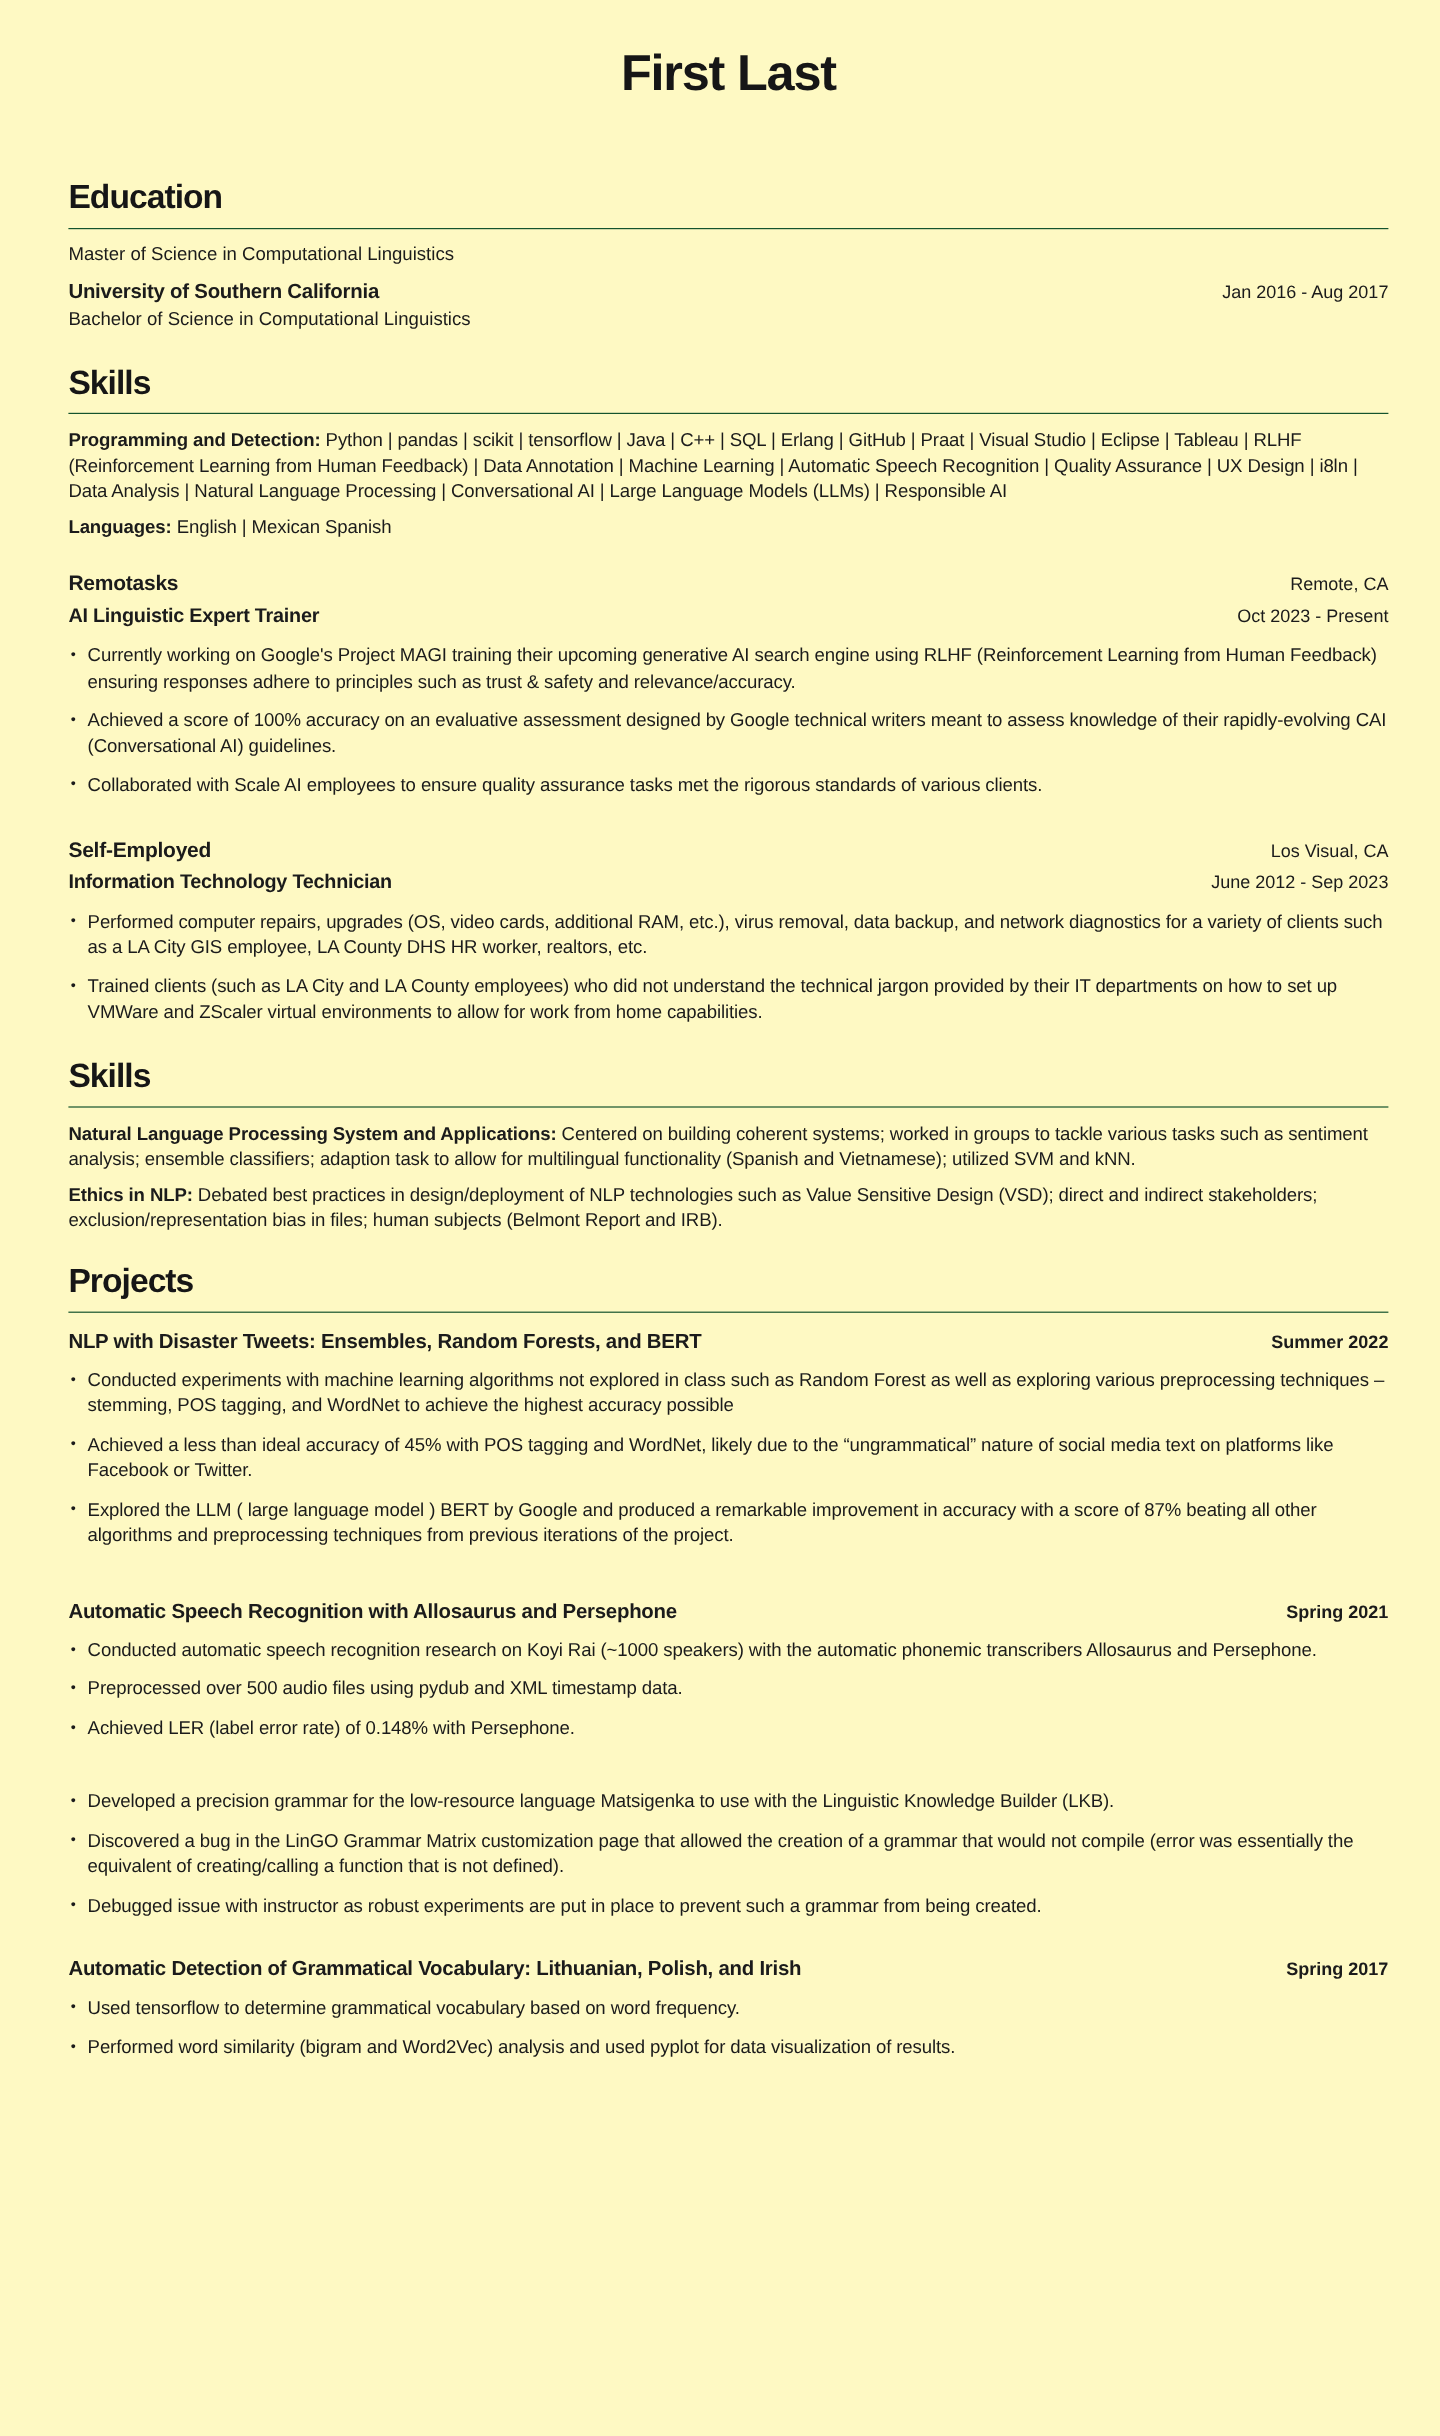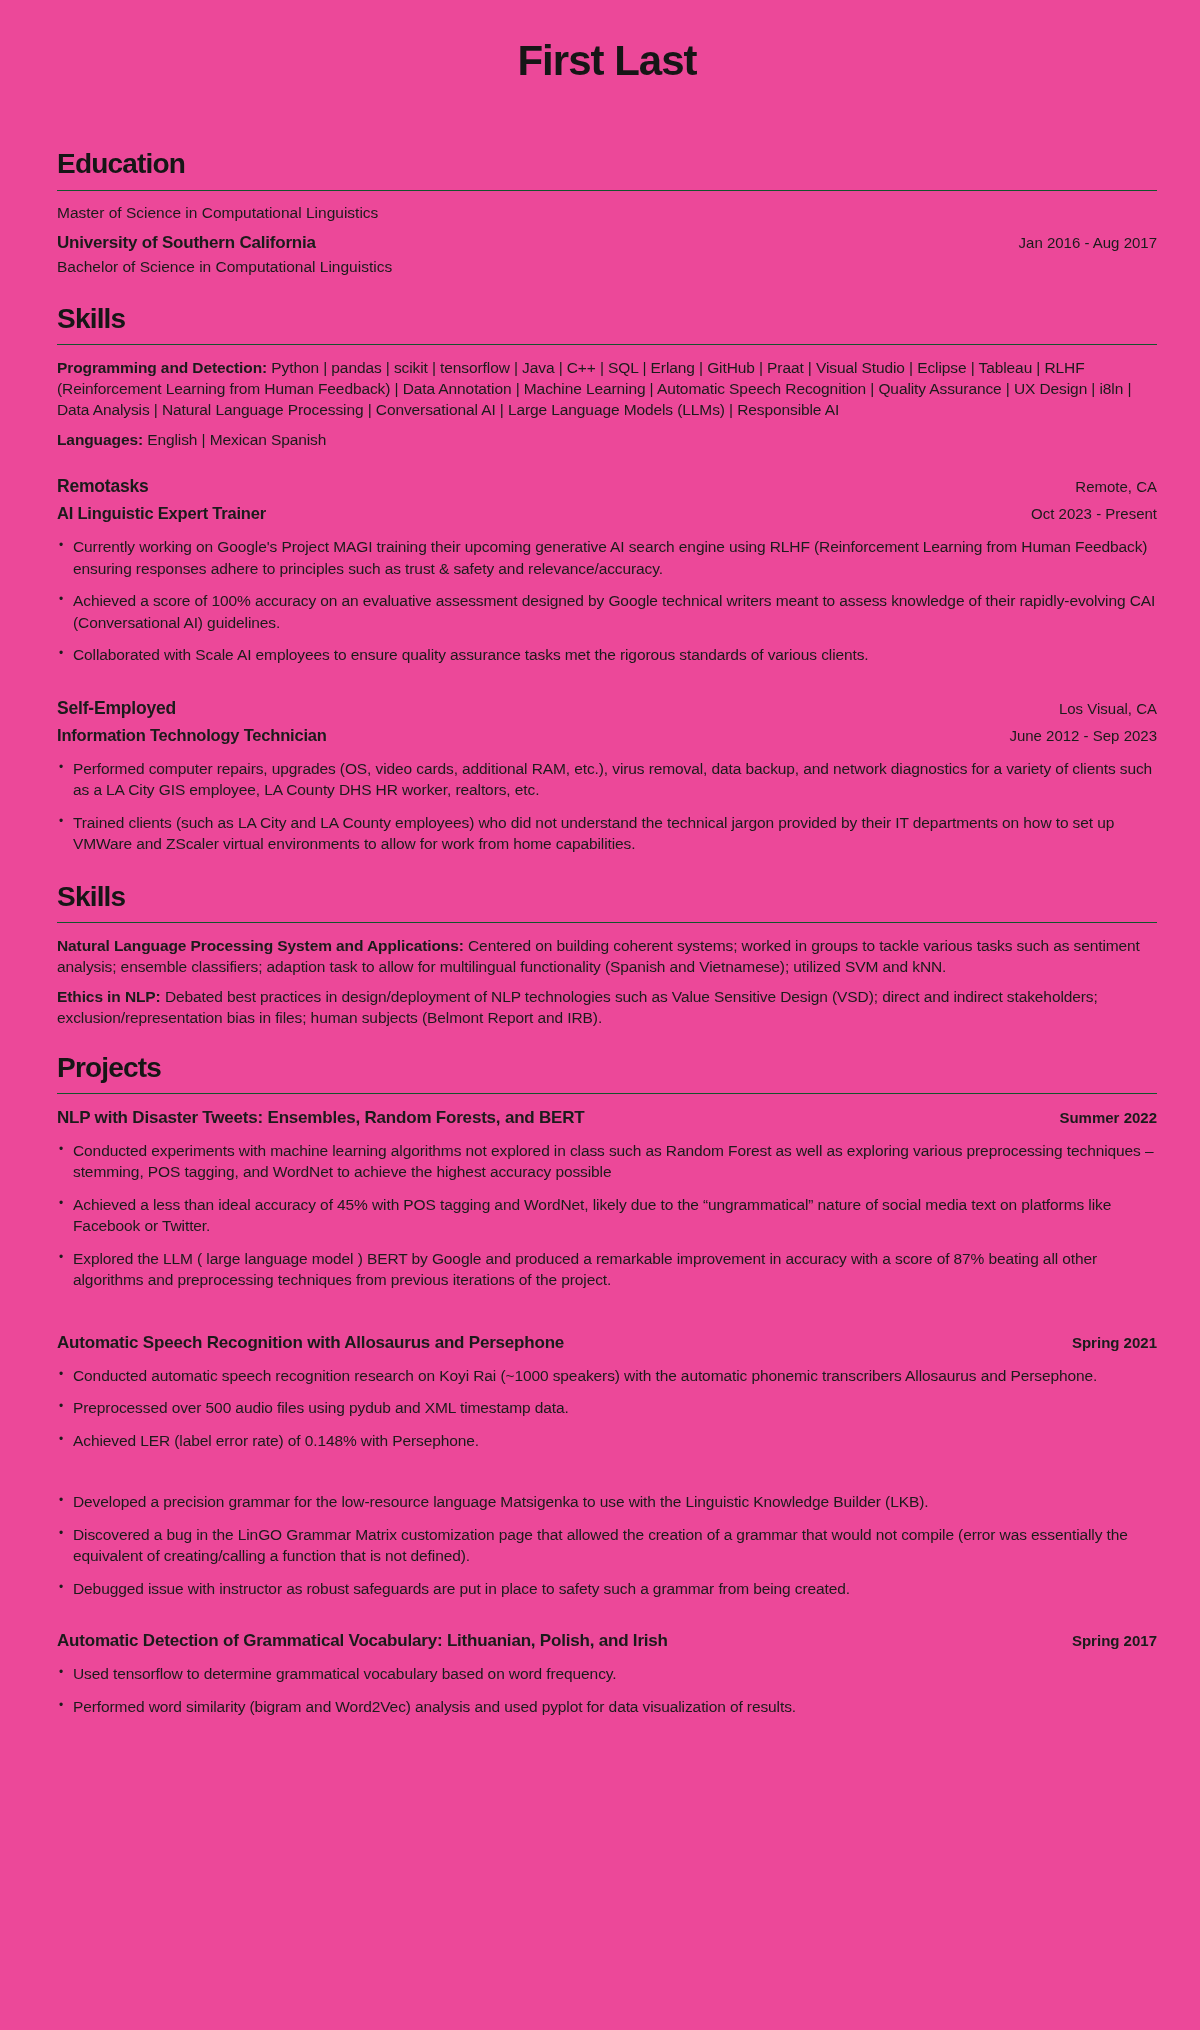--- a/index.html
+++ b/index.html
@@ -1,21 +1,21 @@
 <!DOCTYPE html>
 <html lang="en"><head>
 <meta charset="utf-8">
 <style>
   * { box-sizing: border-box; }
   html, body { margin: 0; padding: 0; background: #ffffff; }
   .page {
     width: 1200px;
     height: 2030px;
     margin: 0 auto;
-    background: #ec4899;
+    background: #fef9c3;
     color: #1b1b1b;
     font-family: "Liberation Sans", "DejaVu Sans", sans-serif;
     padding: 0 43px 0 57px;
     overflow: hidden;
   }
   h1.name {
     margin: 36px 0 0 0;
     text-align: center;
     font-size: 42px;
     font-weight: 700;
@@ -193,21 +193,21 @@
         <li>Conducted automatic speech recognition research on Koyi Rai (~1000 speakers) with the automatic phonemic transcribers Allosaurus and Persephone.</li>
         <li>Preprocessed over 500 audio files using pydub and XML timestamp data.</li>
         <li>Achieved LER (label error rate) of 0.148% with Persephone.</li>
       </ul>
     </div>
 
     <div class="project p3">
       <ul class="bullets">
         <li>Developed a precision grammar for the low-resource language Matsigenka to use with the Linguistic Knowledge Builder (LKB).</li>
         <li>Discovered a bug in the LinGO Grammar Matrix customization page that allowed the creation of a grammar that would not compile (error was essentially the equivalent of creating/calling a function that is not defined).</li>
-        <li>Debugged issue with instructor as robust safeguards are put in place to safety such a grammar from being created.</li>
+        <li>Debugged issue with instructor as robust experiments are put in place to prevent such a grammar from being created.</li>
       </ul>
     </div>
 
     <div class="project p4">
       <div class="row">
         <span class="project-title">Automatic Detection of Grammatical Vocabulary: Lithuanian, Polish, and Irish</span>
         <span class="project-dates">Spring 2017</span>
       </div>
       <ul class="bullets">
         <li>Used tensorflow to determine grammatical vocabulary based on word frequency.</li>

